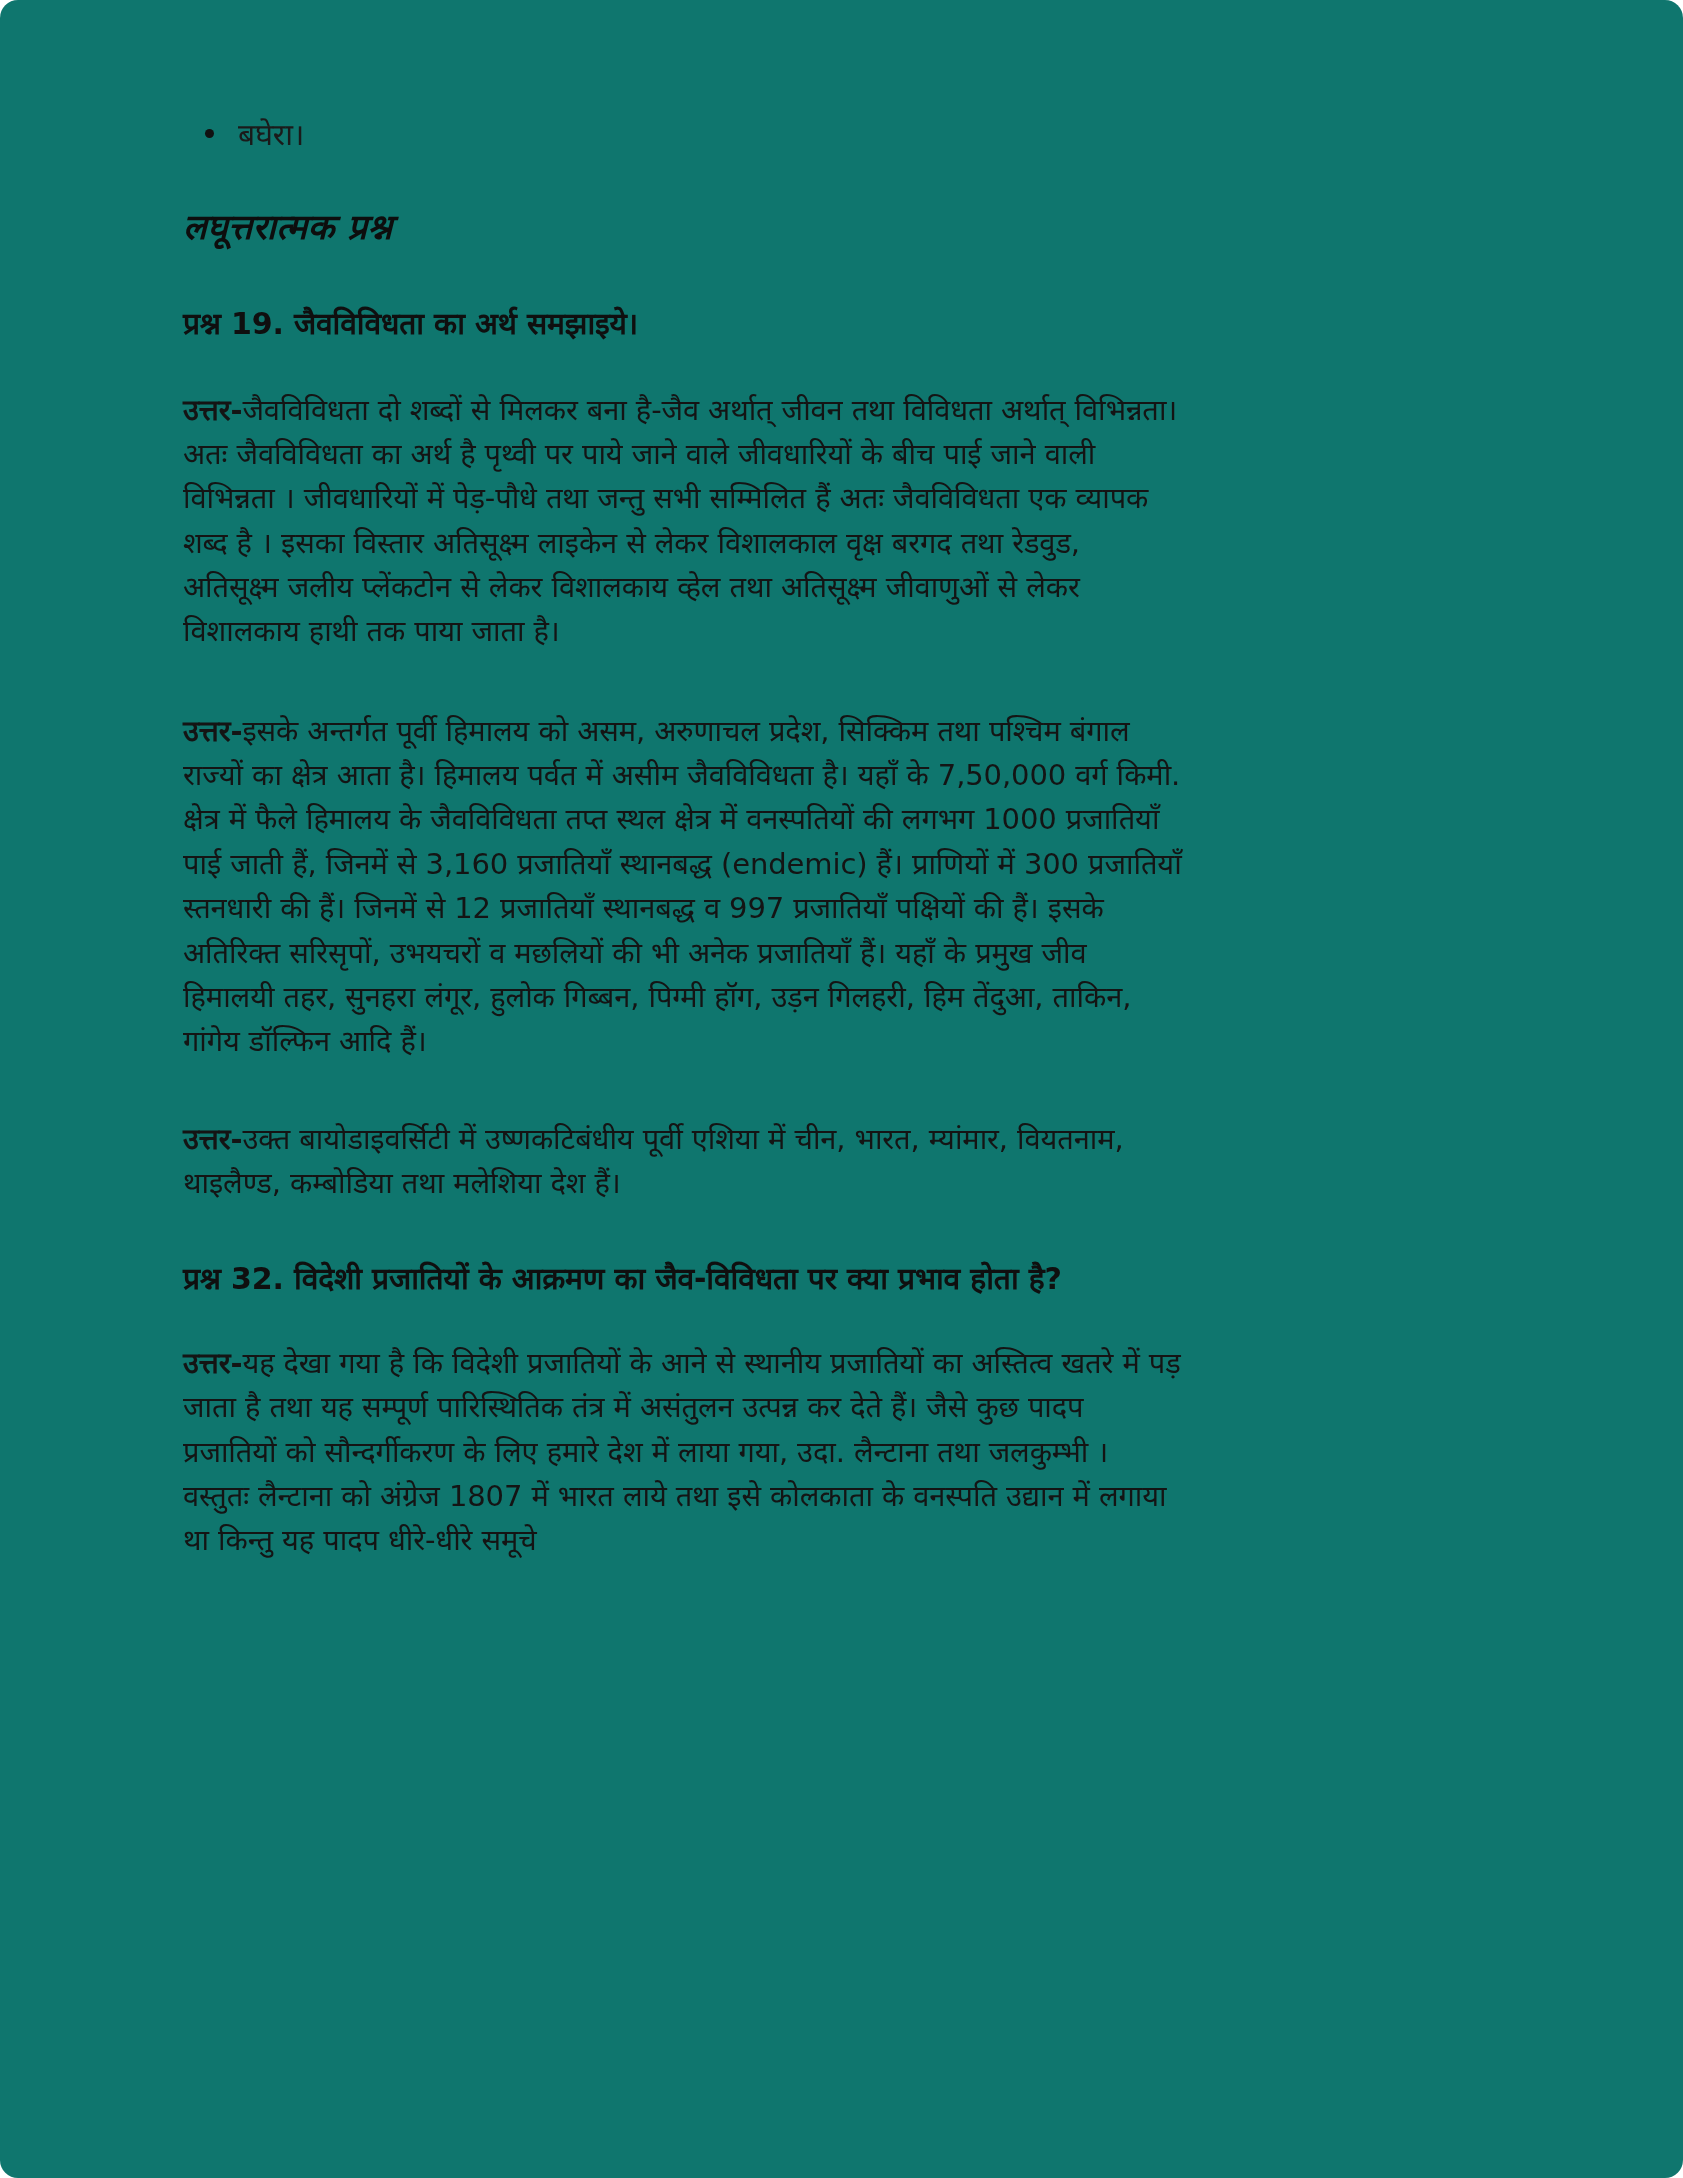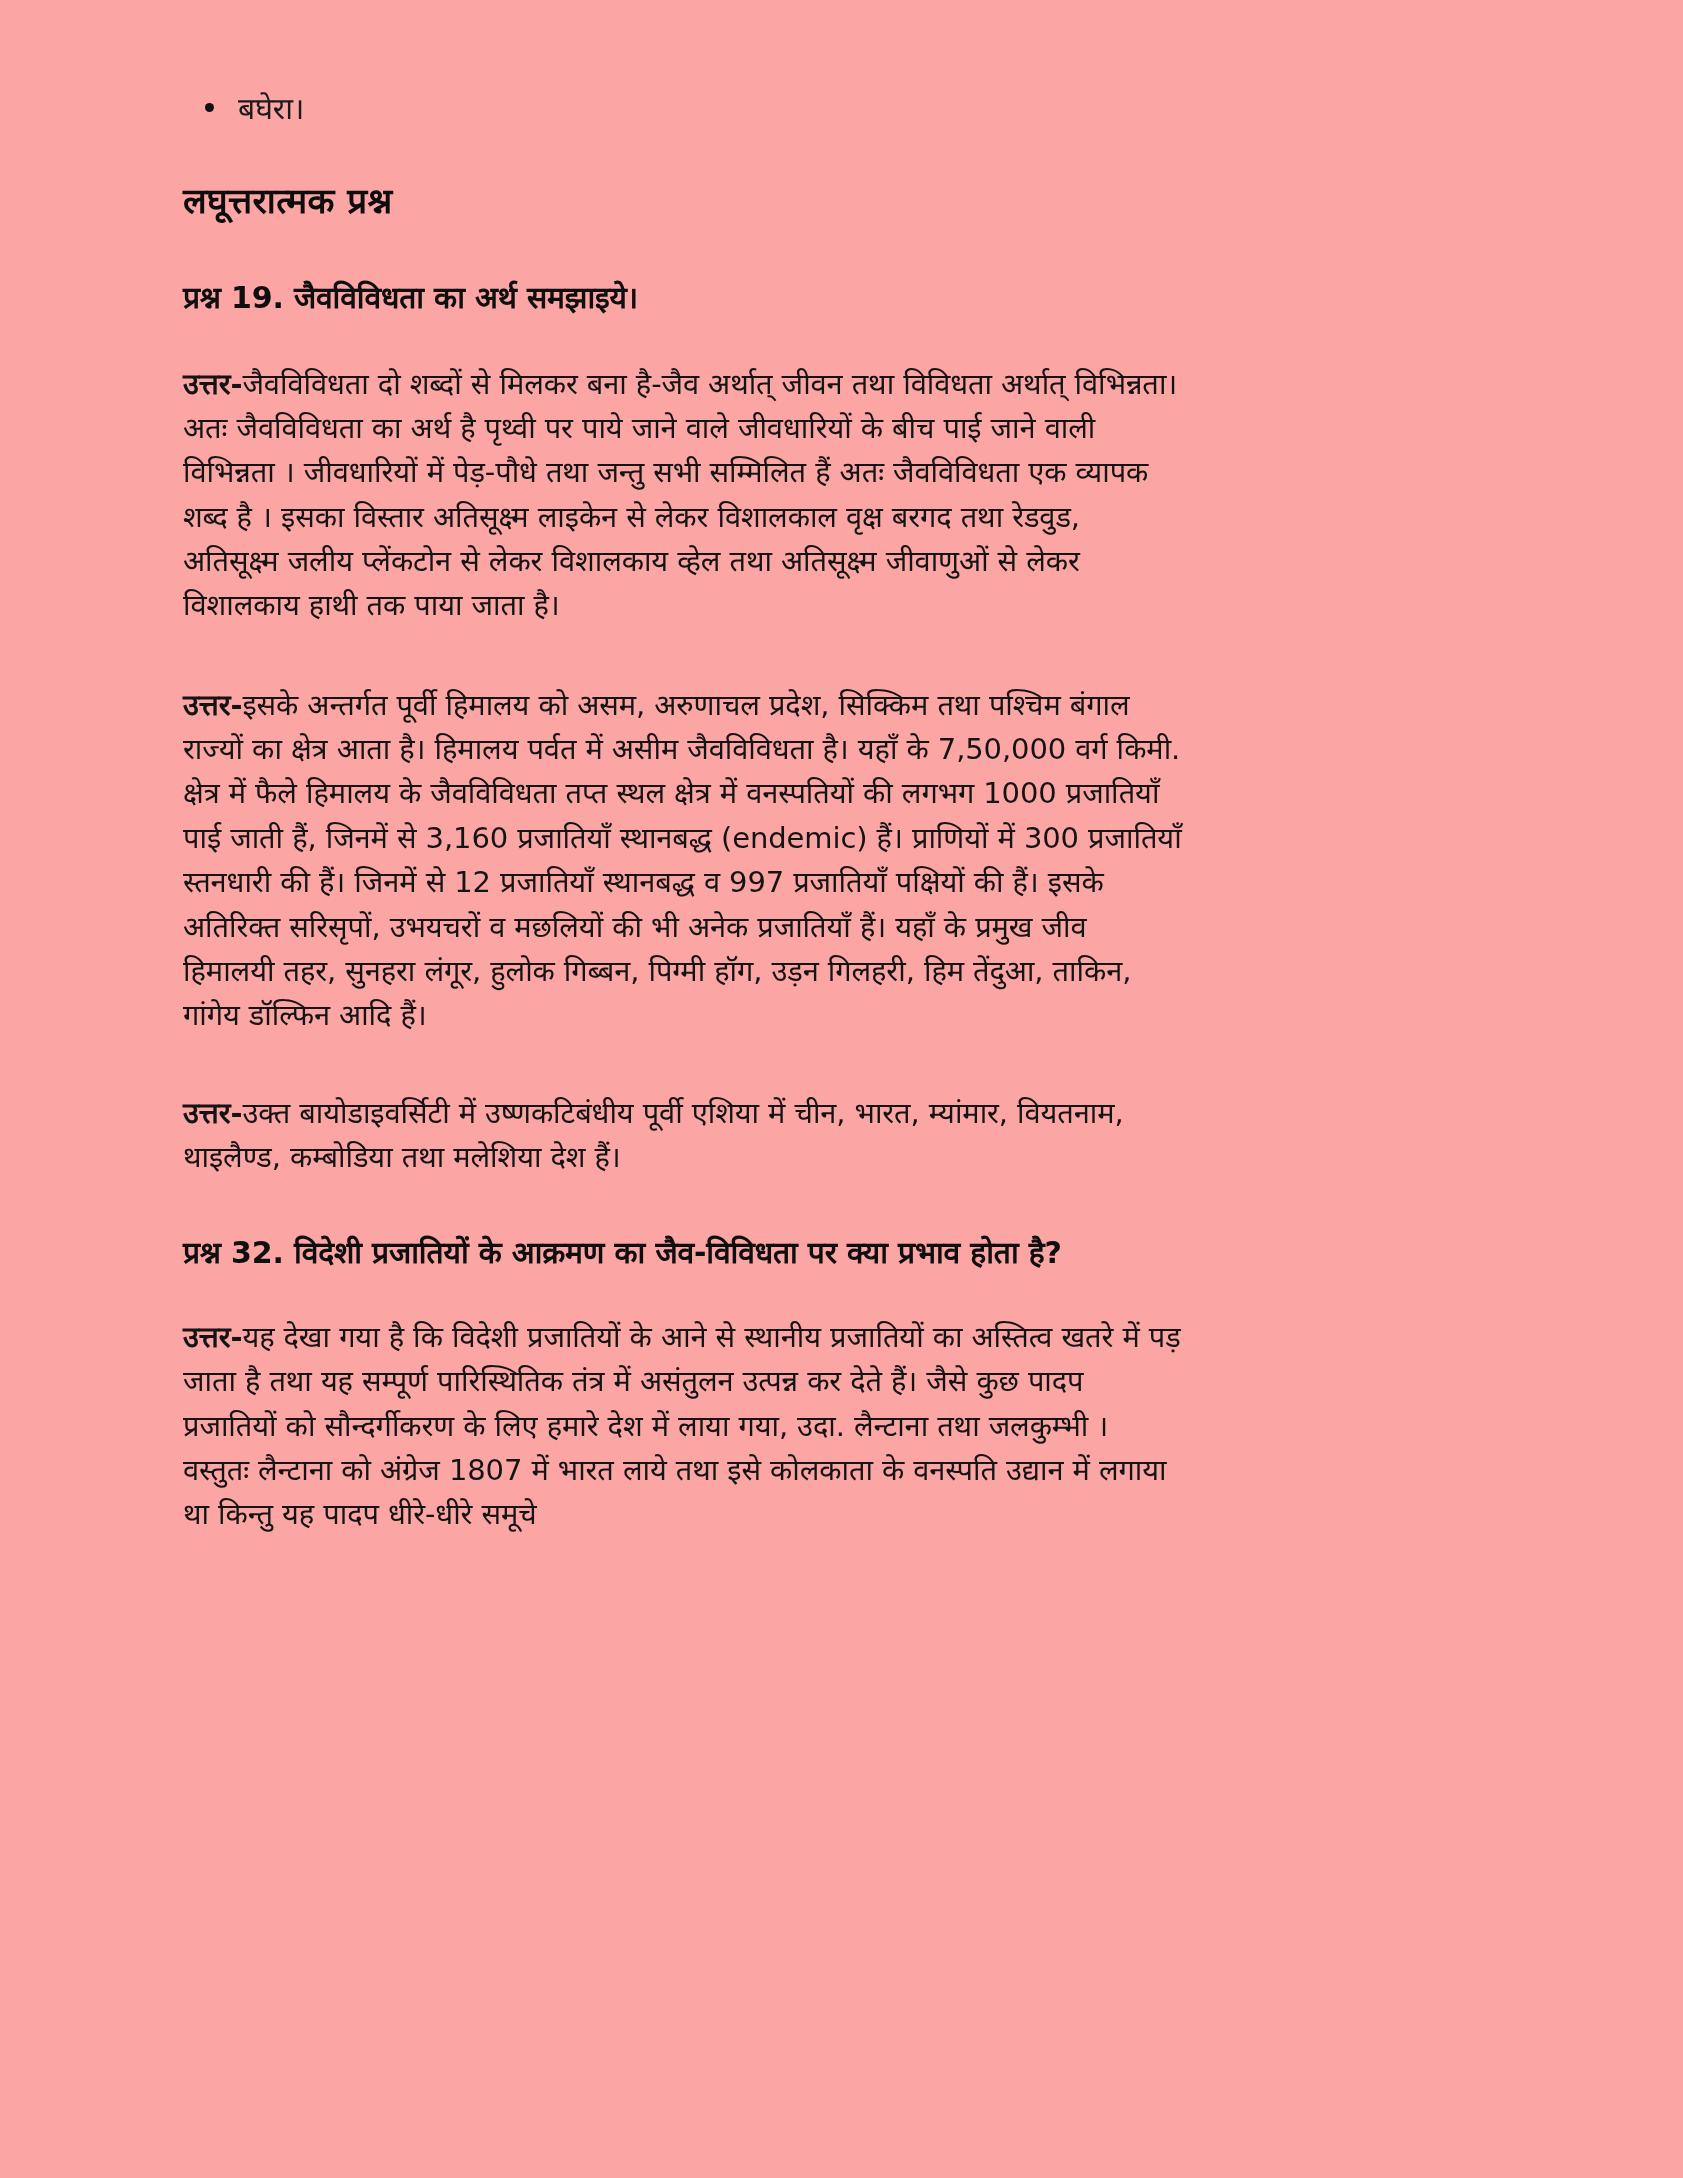--- a/index.html
+++ b/index.html
@@ -12,24 +12,25 @@
   body {
     font-family: "Liberation Serif", "DejaVu Serif", serif;
     color: #1a1a1a;
   }
 
   .page {
     position: relative;
     width: 1683px;
     height: 2178px;
     margin: 0 auto;
-    background: #fca5a5;
+    background: #0f766e;
     box-sizing: border-box;
-    padding: 86px 149px 59px 183px;
+    padding: 112px 149px 59px 183px;
     overflow: hidden;
+    border-radius: 18px;
   }
 
   .content {
     width: 1000px;
   }
 
   
   .bullet-list {
     list-style: none;
     margin: 0 0 46px 0;
@@ -69,20 +70,21 @@
 
   
   .section-heading {
     font-family: "DejaVu Sans", "Liberation Sans", sans-serif;
     font-weight: bold;
     font-size: 35px;
     line-height: 1.4;
     margin: 0 0 46px 0;
     color: #0d0d0d;
     letter-spacing: 0.3px;
+    font-style: italic;
   }
 
   
   .answer {
     font-family: "DejaVu Sans", "Liberation Sans", sans-serif;
     font-size: 29px;
     line-height: 1.53;
     margin: 0 0 44px 0;
     text-align: left;
     color: #141414;

